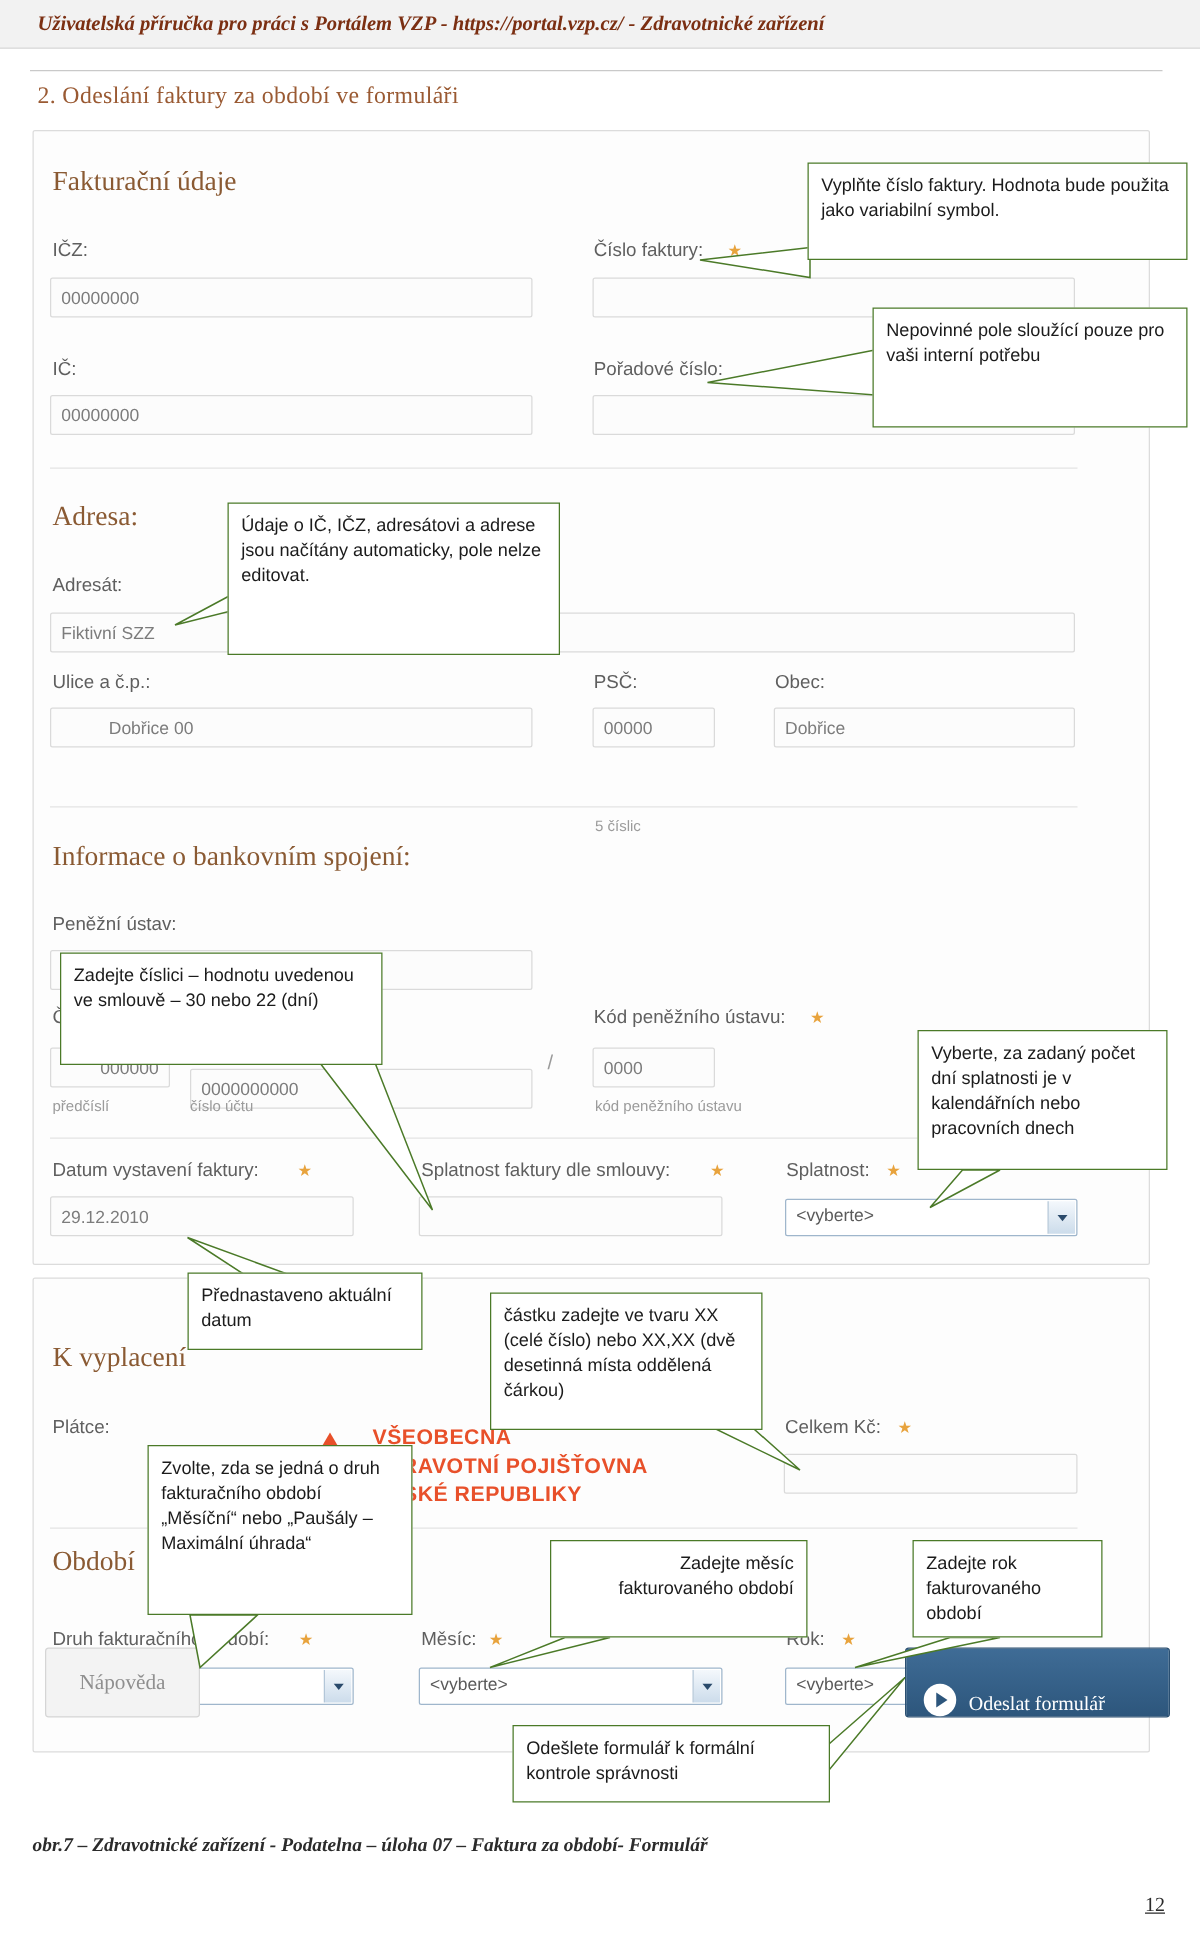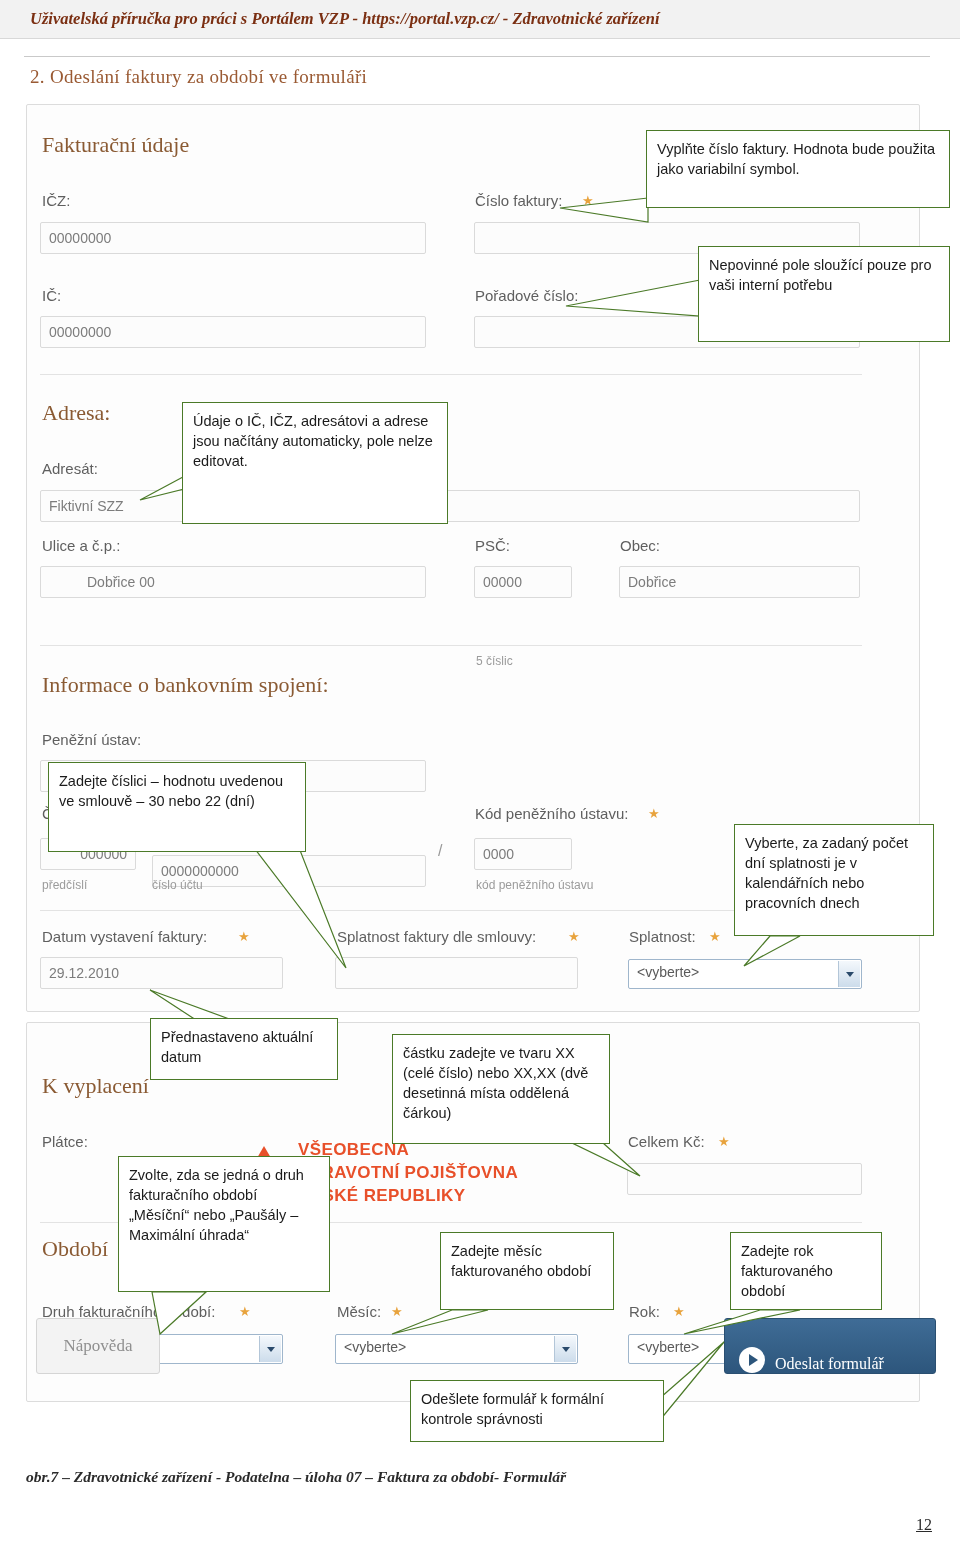--- a/index.html
+++ b/index.html
@@ -458,21 +458,21 @@
   <div class="callout" style="left:48px; top:762px; width:258px; height:90px;">Zadejte číslici – hodnotu uvedenou ve smlouvě – 30 nebo 22 (dní)</div>
 
   <div class="callout" style="left:734px; top:824px; width:200px; height:112px;">Vyberte, za zadaný počet dní splatnosti je v kalendářních nebo pracovních dnech</div>
 
   <div class="callout" style="left:150px; top:1018px; width:188px; height:62px;">Přednastaveno aktuální datum</div>
 
   <div class="callout" style="left:392px; top:1034px; width:218px; height:110px;">částku zadejte ve tvaru XX (celé číslo) nebo XX,XX (dvě desetinná místa oddělená čárkou)</div>
 
   <div class="callout" style="left:118px; top:1156px; width:212px; height:136px;">Zvolte, zda se jedná o druh fakturačního období „Měsíční“ nebo „Paušály – Maximální úhrada“</div>
 
-  <div class="callout" style="left:440px; top:1232px; width:174px; height:78px;">Zadejte měsíc fakturovaného období</div>
+  <div class="callout" style="left:440px; top:1232px; width:206px; height:78px;text-align:right;">Zadejte měsíc fakturovaného období</div>
 
   <div class="callout" style="left:730px; top:1232px; width:152px; height:78px;">Zadejte rok fakturovaného období</div>
 
   <div class="callout" style="left:410px; top:1380px; width:254px; height:62px;">Odešlete formulář k formální kontrole správnosti</div>
 
   <div class="caption">obr.7 – Zdravotnické zařízení - Podatelna – úloha 07 – Faktura za období- Formulář</div>
   <div class="pagenum">12</div>
 
 </div>
 

